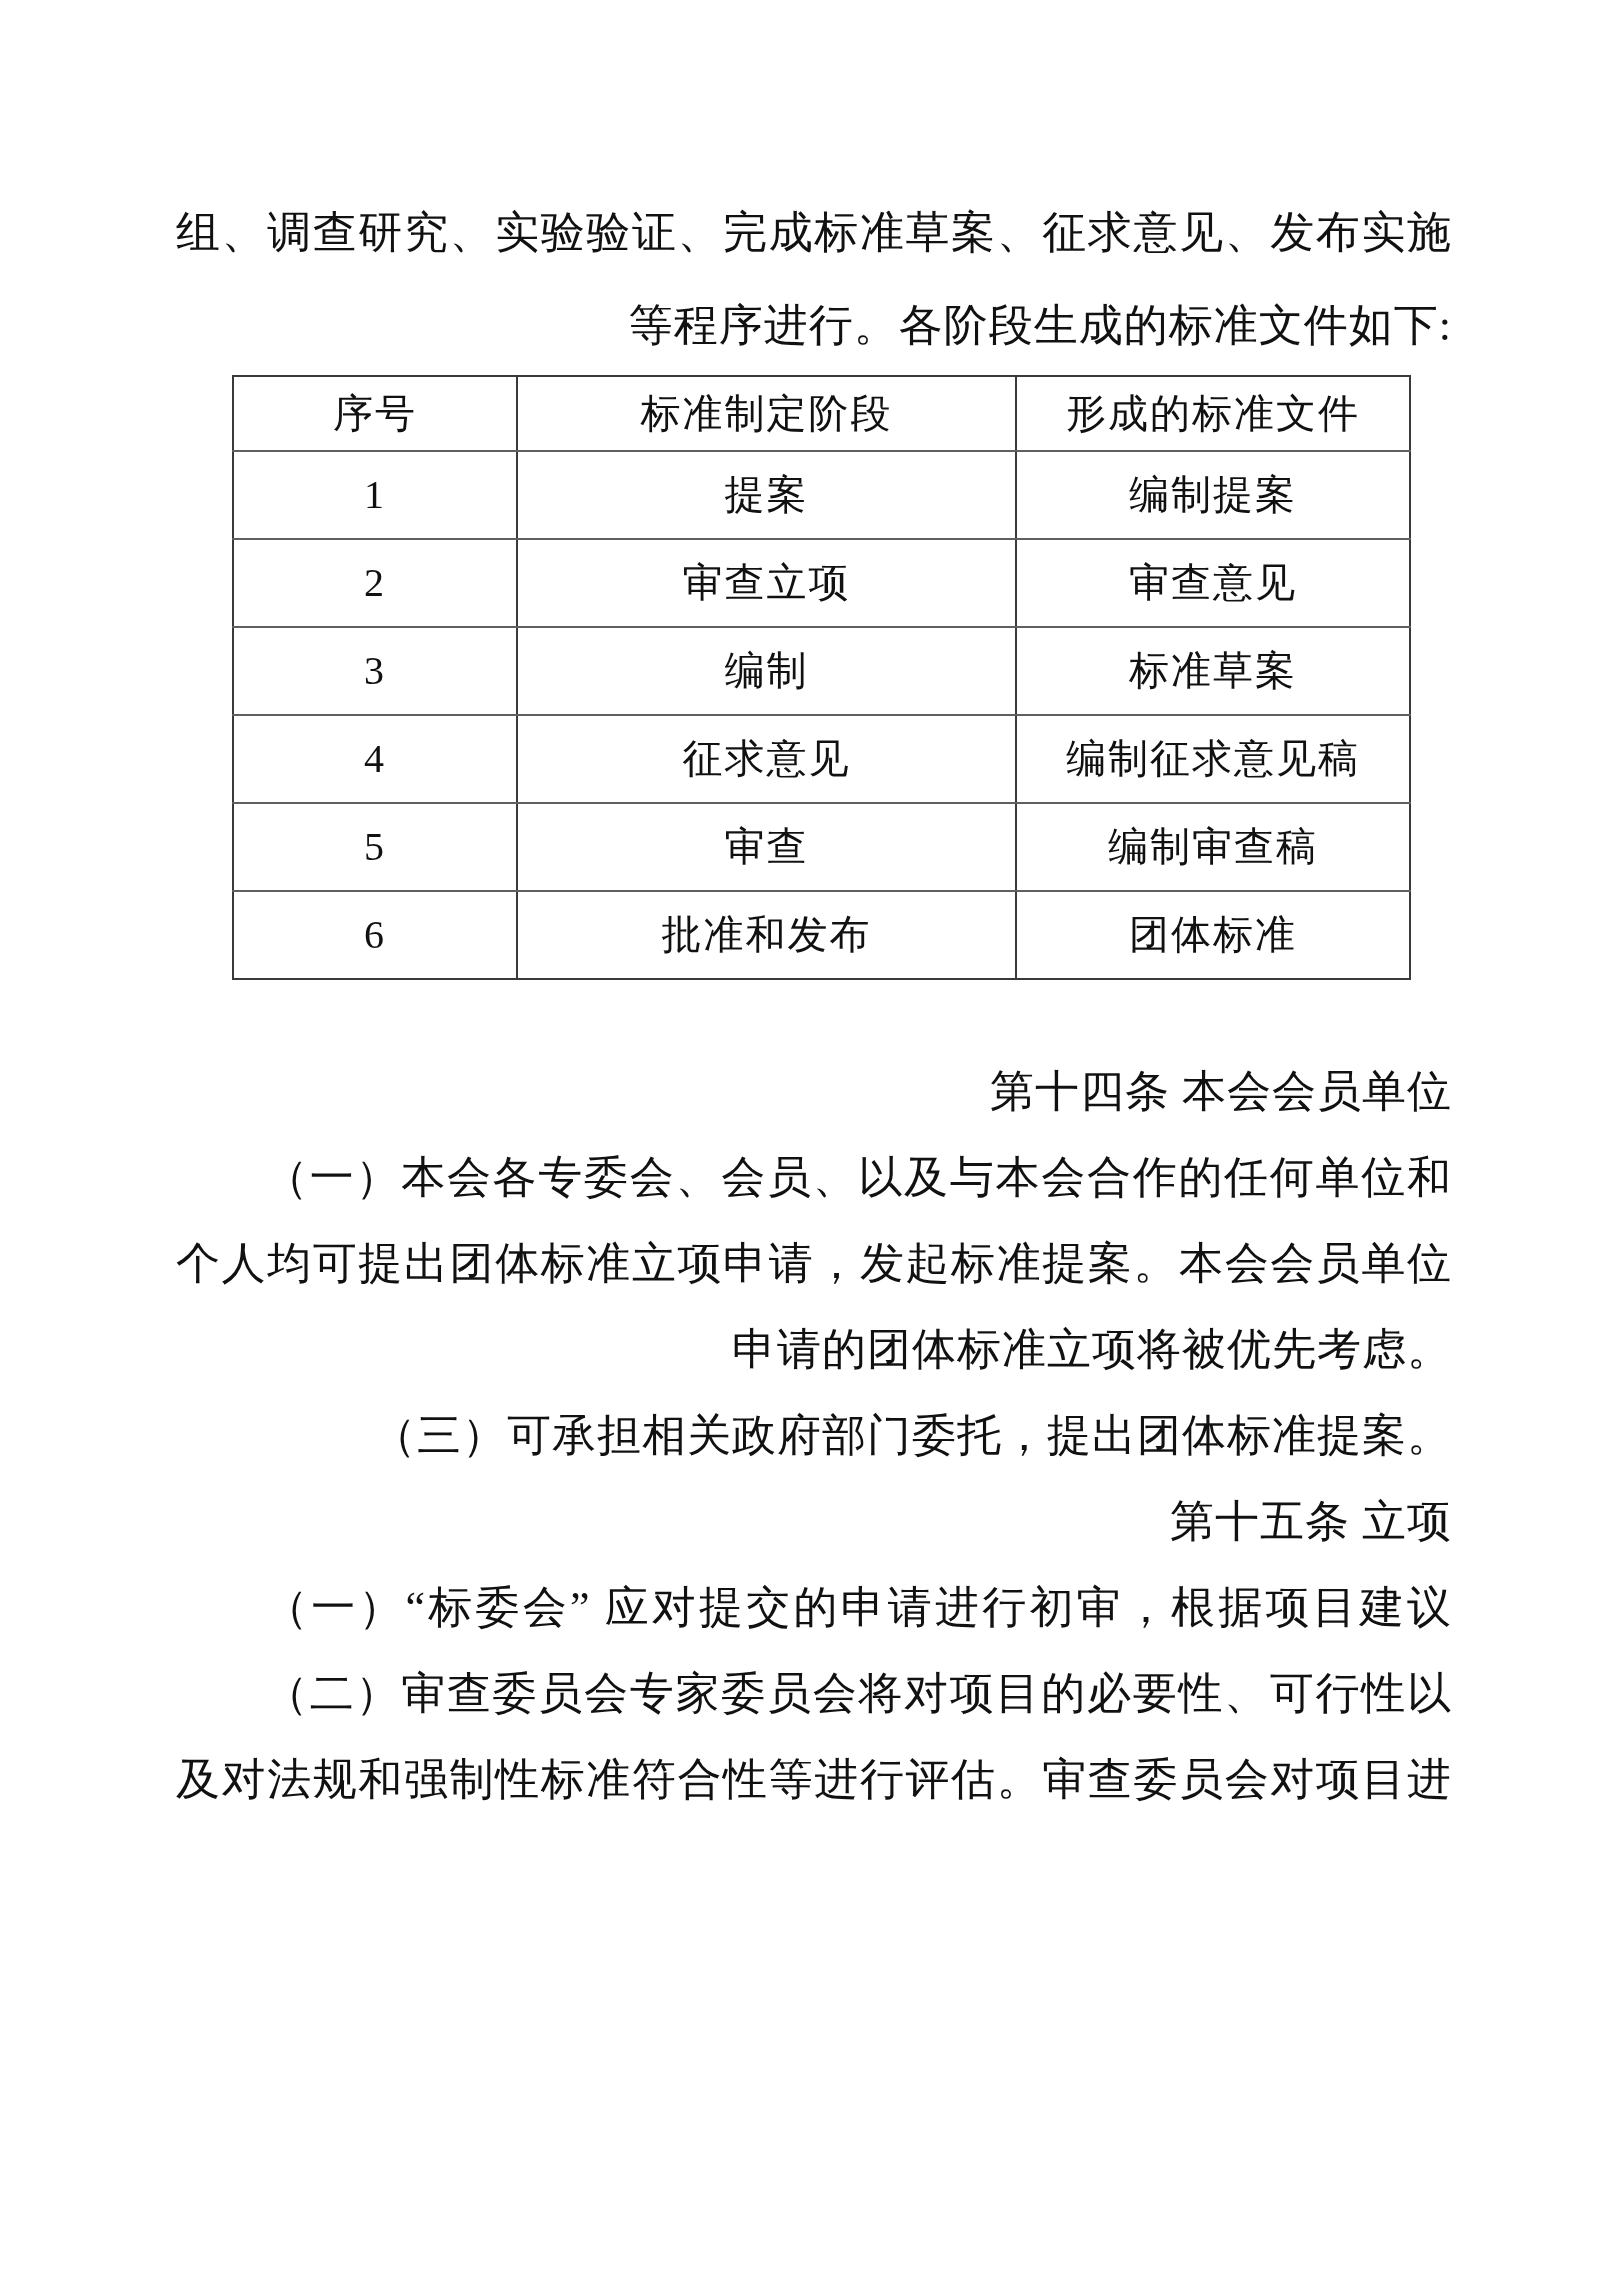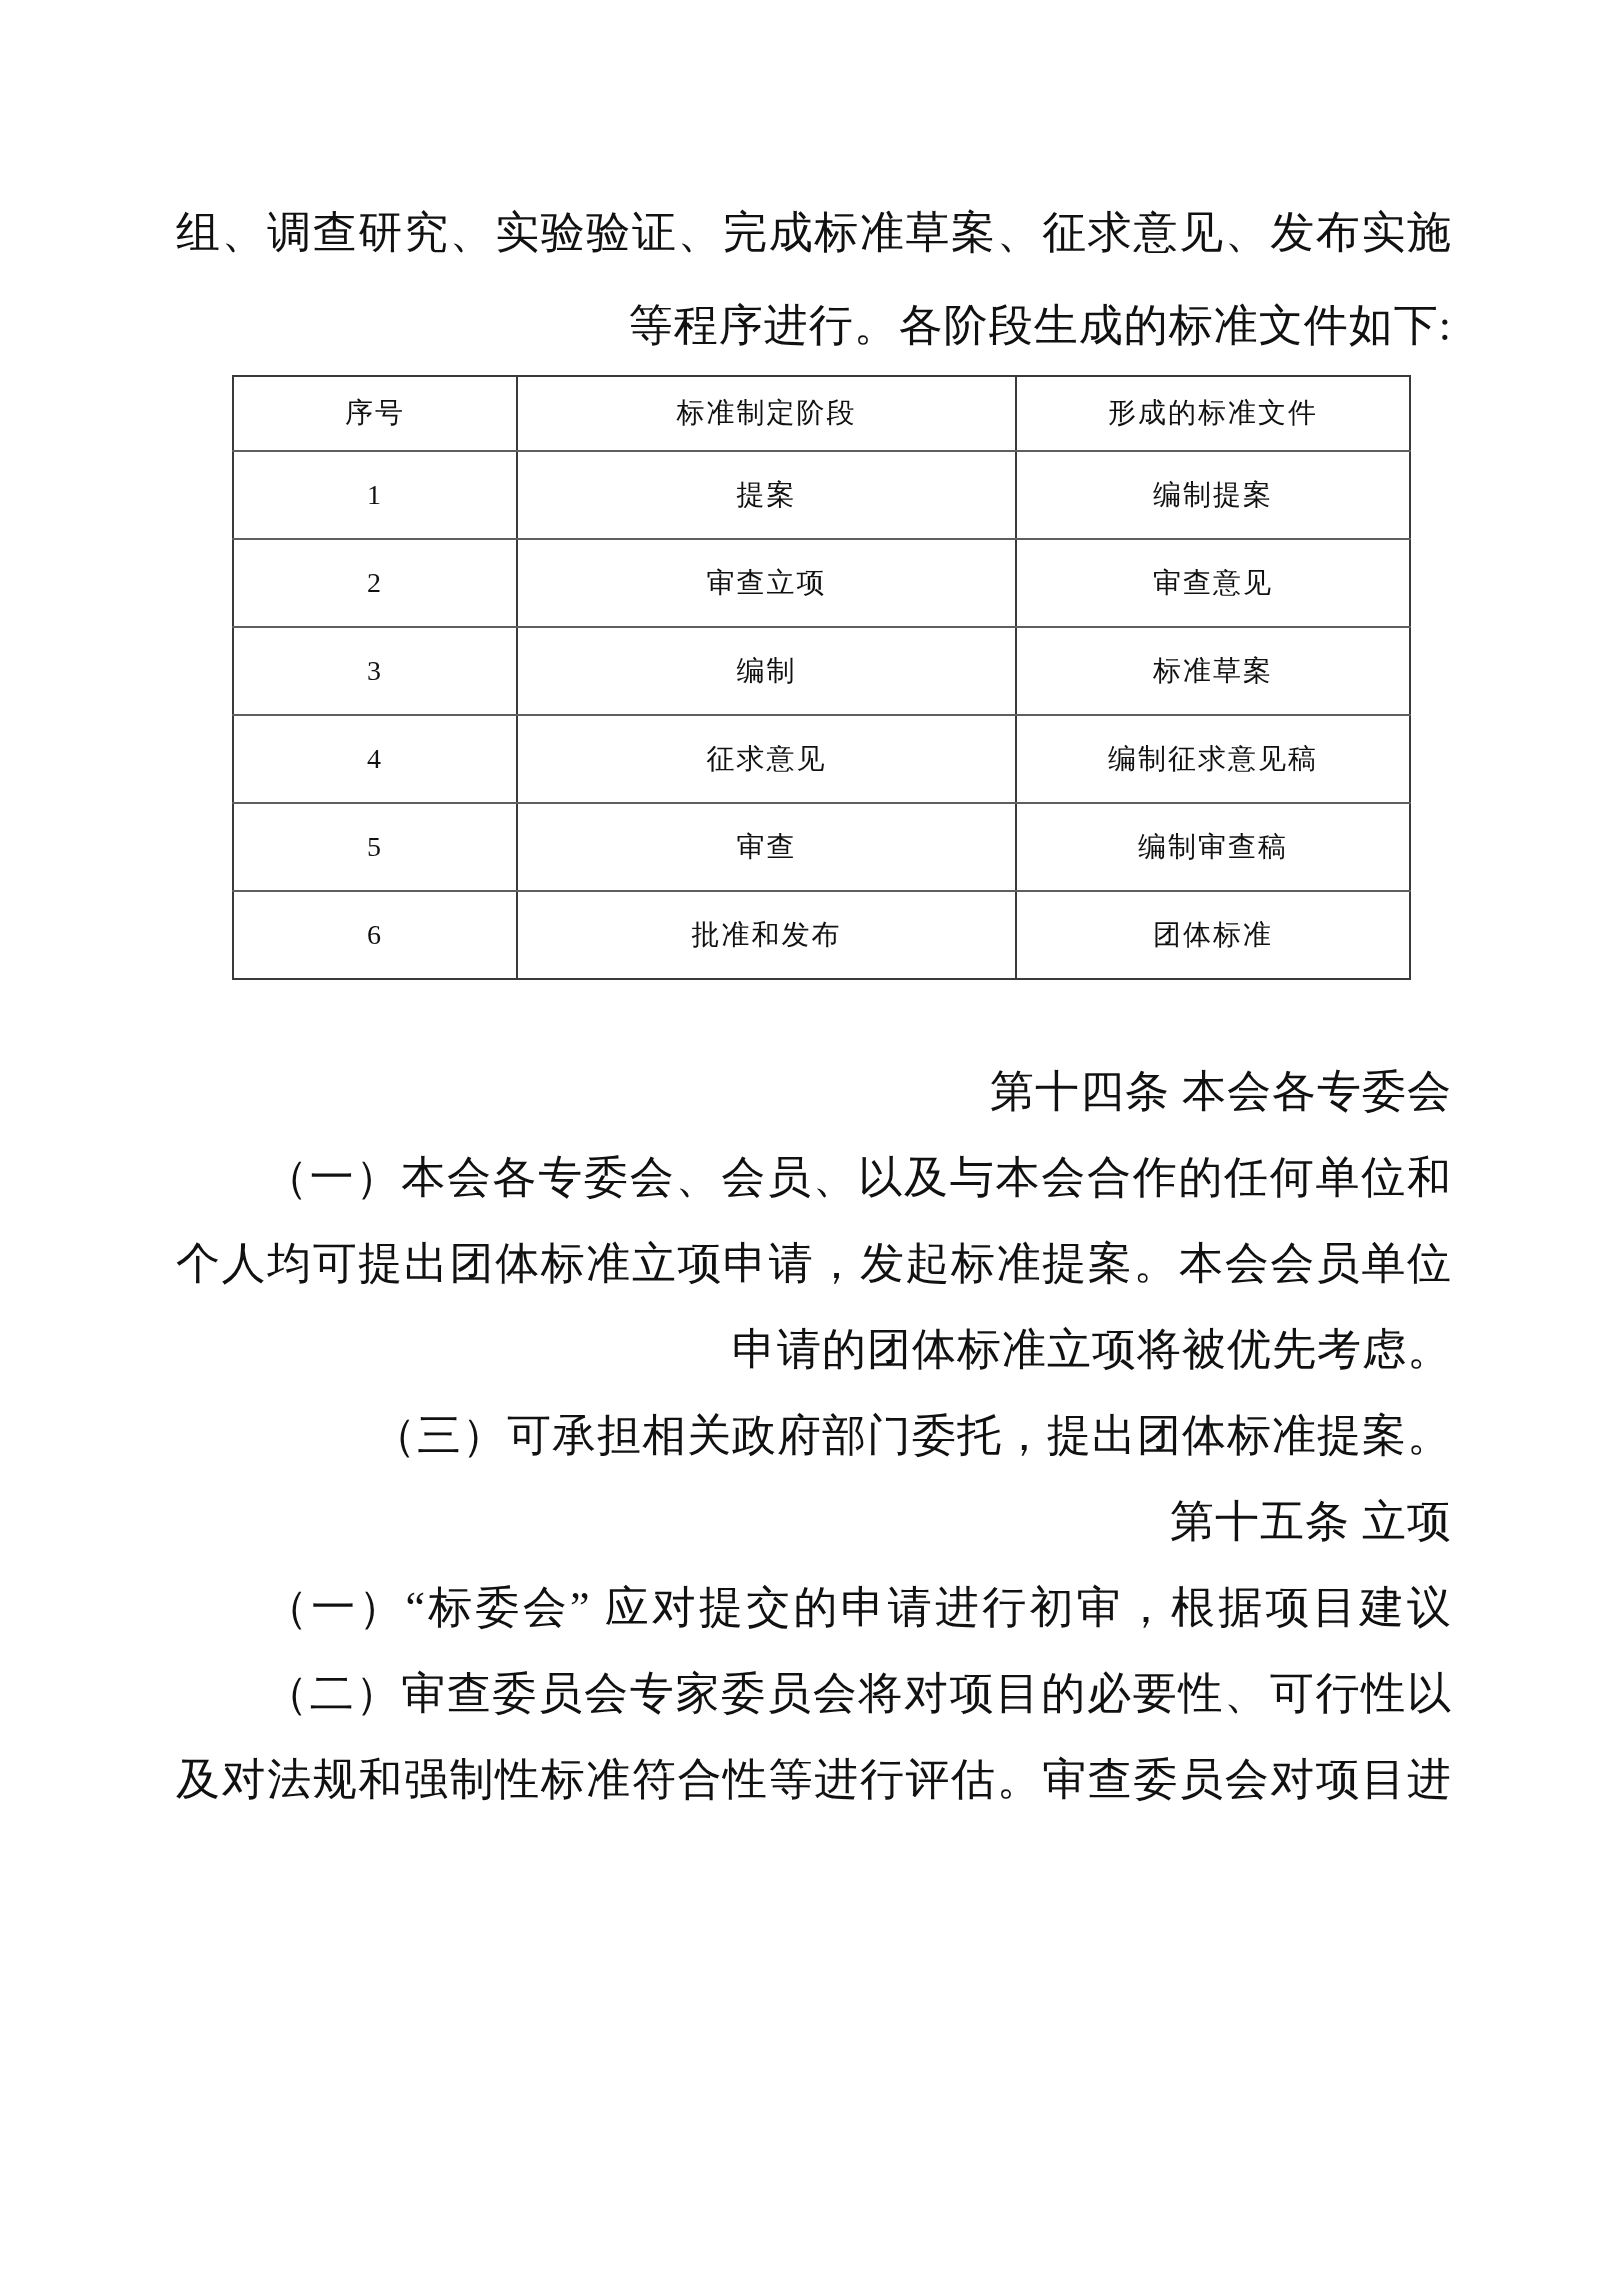--- a/index.html
+++ b/index.html
@@ -56,21 +56,21 @@
   table.stage-table col.c3{width:394px;}
   table.stage-table th,
   table.stage-table td{
     border-left:2px solid var(--border-dark);
     border-right:2px solid var(--border-dark);
     border-top:2.9px solid var(--border-rule);
     border-bottom:2.9px solid var(--border-rule);
     text-align:center;
     vertical-align:middle;
     font-weight:normal;
-    font-size:28px;
+    font-size:40px;
     letter-spacing:2px;
   }
   table.stage-table th{height:75px;}
   table.stage-table td{height:88px;}
   table.stage-table tr:first-child th{border-top:2px solid var(--border-dark);}
   table.stage-table tr:last-child td{border-bottom:2.9px solid var(--border-dark);}
   
   .paras{margin-top:69px;}
   .paras .doc-line{
     font-size:44px;
@@ -130,21 +130,21 @@
         </tr>
         <tr>
           <td>6</td>
           <td>批准和发布</td>
           <td>团体标准</td>
         </tr>
       </tbody>
   </table>
 
   <div class="paras" id="paras">
-      <div class="doc-line indent">第十四条 本会各专委会</div>
+      <div class="doc-line indent">第十四条 本会会员单位</div>
       <div class="doc-line indent fill">（一）本会各专委会、会员、以及与本会合作的任何单位和</div>
       <div class="doc-line fill">个人均可提出团体标准立项申请，发起标准提案。本会会员单位</div>
       <div class="doc-line">申请的团体标准立项将被优先考虑。</div>
       <div class="doc-line indent">（三）可承担相关政府部门委托，提出团体标准提案。</div>
       <div class="doc-line indent">第十五条 立项</div>
       <div class="doc-line indent fill">（一）“标委会” 应对提交的申请进行初审，根据项目建议</div>
       <div class="doc-line indent fill">（二）审查委员会专家委员会将对项目的必要性、可行性以</div>
       <div class="doc-line fill">及对法规和强制性标准符合性等进行评估。审查委员会对项目进</div>
     </div>
 

